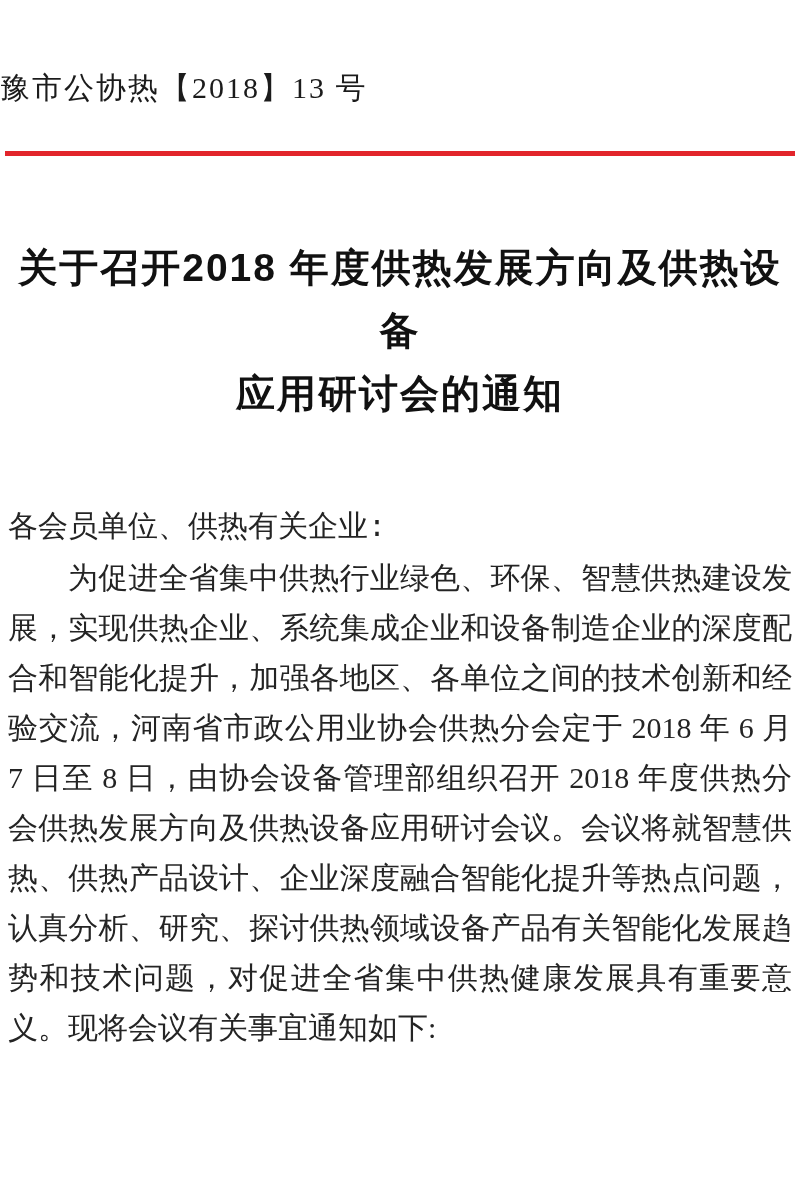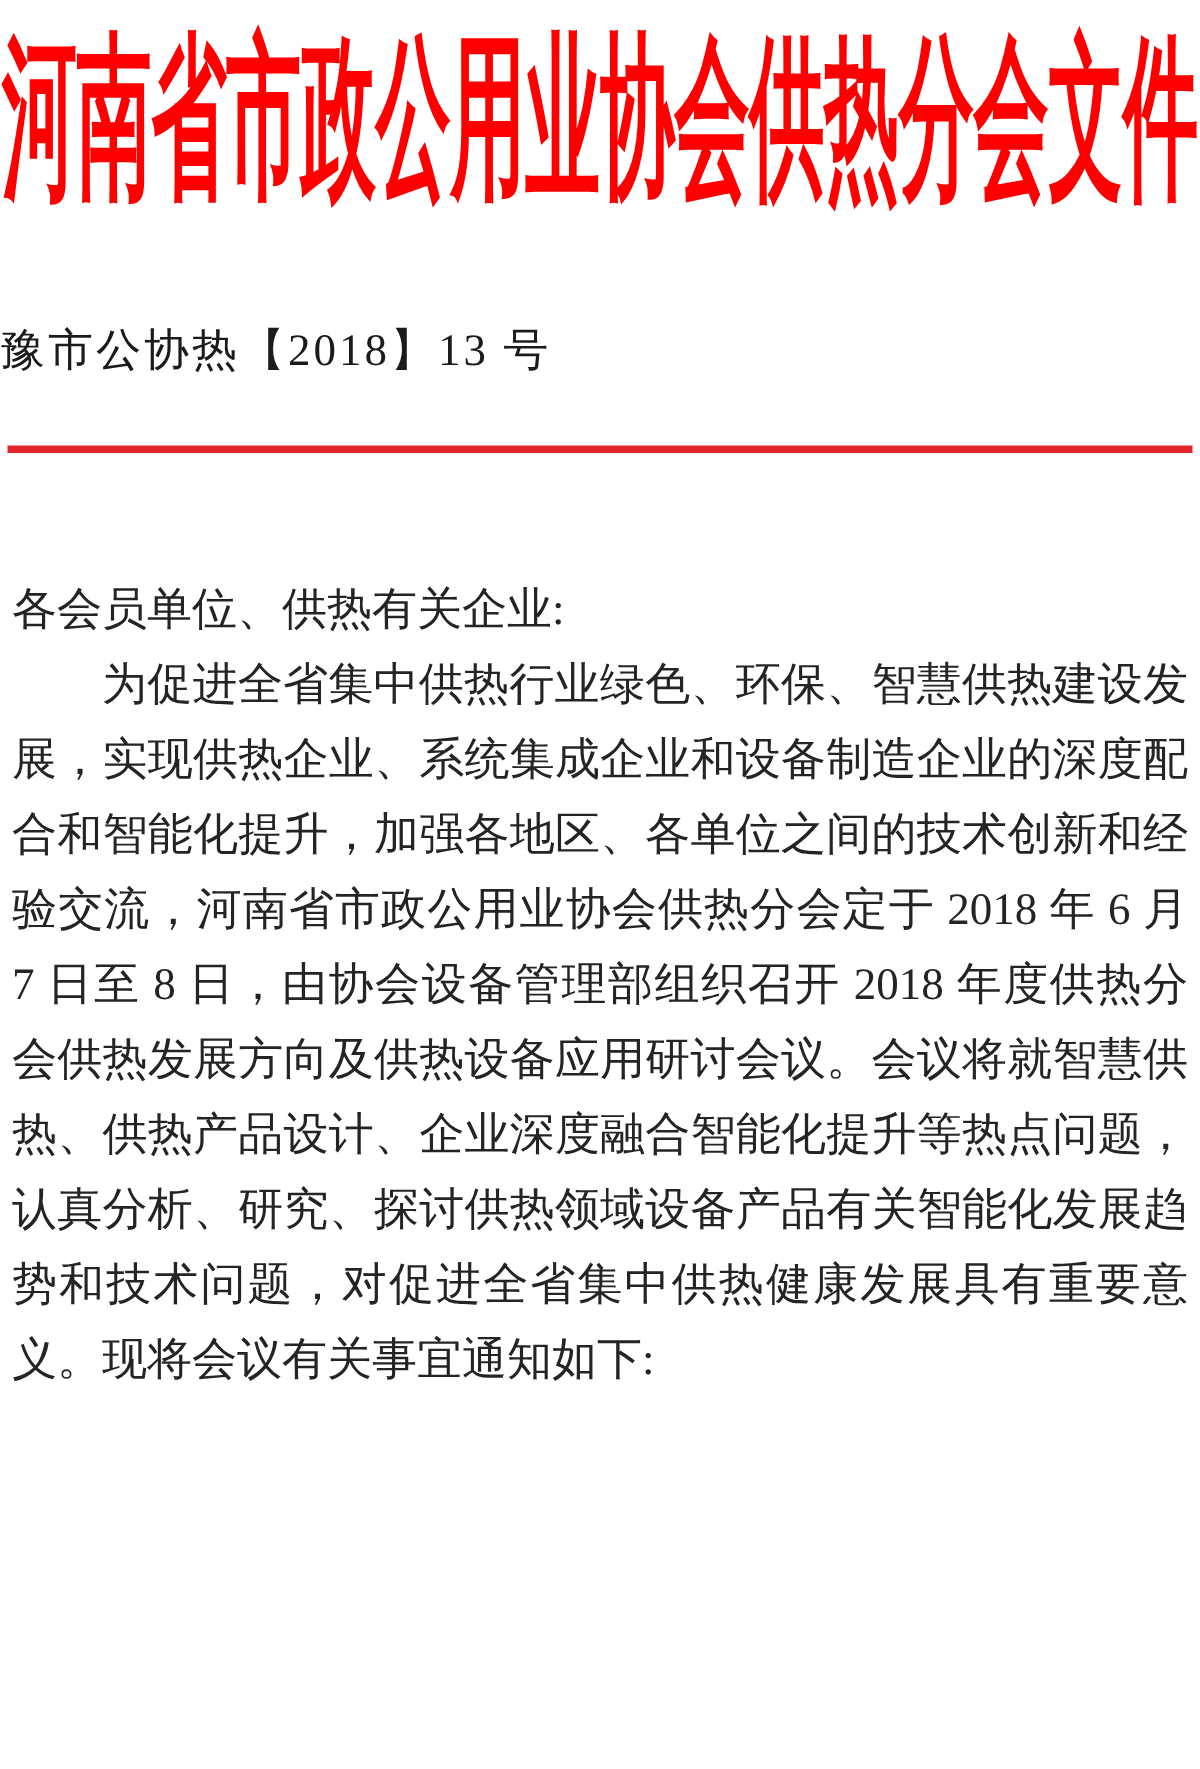--- a/index.html
+++ b/index.html
@@ -67,39 +67,39 @@
   .body-block {
     margin: 78px 8px 0 8px;
     font-size: 30px;
     line-height: 50px;
     text-align: justify;
     text-justify: inter-ideograph;
     color: #242424;
   }
   .salutation {
     text-align: left;
+    font-family: Liberation Mono, monospace;
   }
   .body-paragraph {
     text-indent: 2em;
   }
 </style>
 </head>
 <body>
 
 <div class="page">
 
-  <div class="letterhead">
-    <span class="banner-text">河南省市政公用业协会供热分会文件</span>
-  </div>
 
   <div class="doc-number">豫市公协热【2018】13 号</div>
 
   <div class="red-rule"></div>
 
   <div class="notice-title">
+    <div>关于召开2018 年度供热发展方向及供热设备</div>
+    <div>应用研讨会的通知</div>
   </div>
 
   <div class="body-block">
     <div class="salutation">各会员单位、供热有关企业:</div>
     <div class="body-paragraph">为促进全省集中供热行业绿色、环保、智慧供热建设发展，实现供热企业、系统集成企业和设备制造企业的深度配合和智能化提升，加强各地区、各单位之间的技术创新和经验交流，河南省市政公用业协会供热分会定于 2018 年 6 月 7 日至 8 日，由协会设备管理部组织召开 2018 年度供热分会供热发展方向及供热设备应用研讨会议。会议将就智慧供热、供热产品设计、企业深度融合智能化提升等热点问题，认真分析、研究、探讨供热领域设备产品有关智能化发展趋势和技术问题，对促进全省集中供热健康发展具有重要意义。现将会议有关事宜通知如下:</div>
 
   </div>
 
 </div>
 

